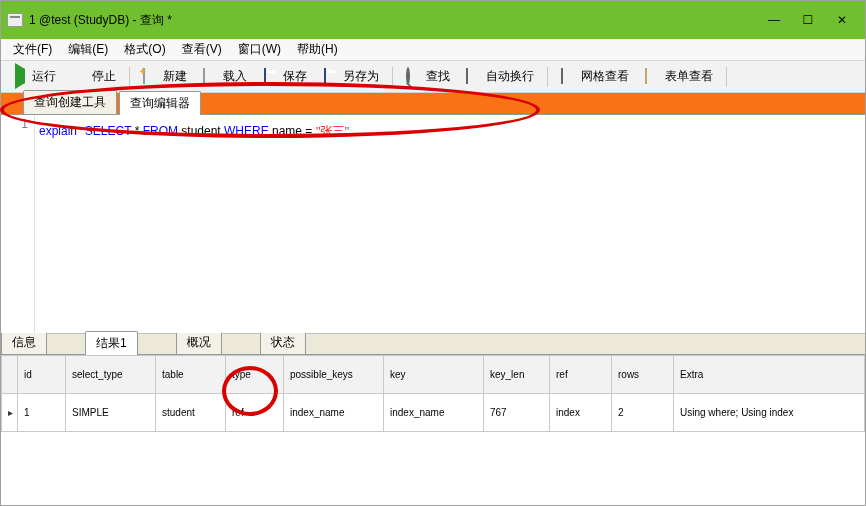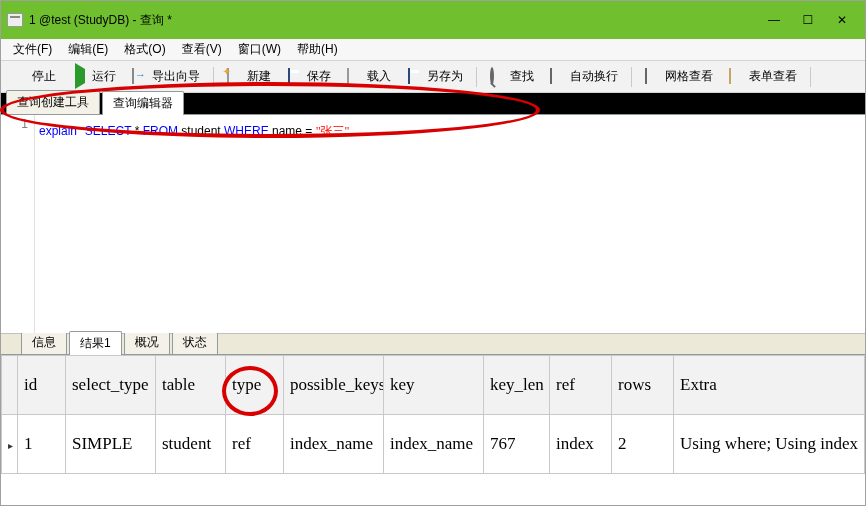--- a/index.html
+++ b/index.html
@@ -35,38 +35,38 @@
 .ic-saveas{width:12px;height:12px;background:#3b6fc4;border:1px solid #2a4a7c;margin:1px;position:relative;}
 .ic-saveas::after{content:"";position:absolute;top:1px;left:2px;width:8px;height:3px;background:#fff;}
 .ic-search{width:12px;height:12px;border:2px solid #666;border-radius:50%;position:relative;}
 .ic-search::after{content:"";position:absolute;width:2px;height:6px;background:#666;bottom:-5px;right:-2px;transform:rotate(-45deg);}
 .ic-wrap{width:14px;height:12px;border:1px solid #666;}
 .ic-grid{width:14px;height:12px;background:linear-gradient(#666 1px,transparent 1px) 0 0/100% 4px,linear-gradient(90deg,#666 1px,transparent 1px) 0 0/5px 100%;border:1px solid #666;}
 .ic-form{width:14px;height:12px;background:#ffeab3;border:1px solid #c5a567;}
 .ic-note{width:12px;height:14px;background:#fff6b3;border:1px solid #c5b967;margin-left:1px;}
 
 
-.tab-strip { background:#000000; height:22px; display:flex; align-items:flex-end; padding-left:5px; border-bottom:1px solid #919b9c;}
+.tab-strip { background:#f97316; height:22px; display:flex; align-items:flex-end; padding-left:22px; border-bottom:1px solid #919b9c;}
 .tab { padding:3px 10px; background:#f4f2e8; border:1px solid #919b9c; border-bottom:none; margin-right:2px; cursor:default; border-radius:2px 2px 0 0;}
 .tab.active { background:#fff; position:relative; top:1px; }
 
 
 .editor { background:#fff; height:218px; display:flex; position:relative; overflow:hidden;}
 .gutter { width:34px; background:#fff; border-right:1px solid #e0e0e0; text-align:right; padding:2px 6px 0 0; color:#808080; font-family:Consolas,monospace; font-size:13px;}
 .code-area { flex:1; padding:8px 4px; font-family:Consolas,"Courier New",monospace; font-size:13px; white-space:pre; position:relative;}
 .kw { color:#0000ff; }
 .str { color:#ff0000; font-family:"SimSun",serif; }
 
 
-.result-tab-strip { background:#ece9d8; height:22px; display:flex; align-items:flex-end; padding-left:20px; border-top:1px solid #c0c0c0; border-bottom:1px solid #919b9c;}
+.result-tab-strip { background:#ece9d8; height:22px; display:flex; align-items:flex-end; padding-left:0; border-top:1px solid #c0c0c0; border-bottom:1px solid #919b9c;gap:36px;}
 
 
 .grid-wrap { background:#fff; height:162px; overflow:auto;}
 table.grid { border-collapse:collapse; width:100%; table-layout:fixed;}
-table.grid th, table.grid td { border:1px solid #c9c9c9; padding:19px 6px; text-align:left; font-size:17px; height:20px; background:#fff; overflow:hidden; white-space:nowrap;font-family:Liberation Serif, serif;}
+table.grid th, table.grid td { border:1px solid #c9c9c9; padding:13px 6px; text-align:left; font-size:10px; height:20px; background:#fff; overflow:hidden; white-space:nowrap;}
 table.grid th { background:#f2f2f2; font-weight:normal; position:relative;}
 .row-sel { width:14px; text-align:center; padding:0; }
 .row-sel-cell::before{content:"▸";color:#333;font-size:10px;}
 
 
 .annot { position:absolute; border:4px solid #d80000; border-radius:50%; pointer-events:none; }
 .annot1 { left:0px; top:82px; width:540px; height:56px; }
 .annot2 { left:222px; top:366px; width:56px; height:50px; }
 
 </style>
@@ -87,43 +87,39 @@
   <div class="menu-item">文件(F)</div>
   <div class="menu-item">编辑(E)</div>
   <div class="menu-item">格式(O)</div>
   <div class="menu-item">查看(V)</div>
   <div class="menu-item">窗口(W)</div>
   <div class="menu-item">帮助(H)</div>
 </div>
 
 <div class="toolbar">
   <div class="tool-btn">
+      <span class="tic"><span class="ic-play"></span></span>
+      <span>运行</span>
+    </div>
+  <div class="tool-btn">
       <span class="tic"><span class="ic-stop"></span></span>
       <span>停止</span>
     </div>
-  <div class="tool-btn">
-      <span class="tic"><span class="ic-play"></span></span>
-      <span>运行</span>
-    </div>
-  <div class="tool-btn">
-      <span class="tic"><span class="ic-wizard"></span></span>
-      <span>导出向导</span>
-    </div>
   <div class="tool-sep"></div>
   <div class="tool-btn">
       <span class="tic"><span class="ic-new"></span></span>
       <span>新建</span>
     </div>
   <div class="tool-btn">
+      <span class="tic"><span class="ic-load"></span></span>
+      <span>载入</span>
+    </div>
+  <div class="tool-btn">
       <span class="tic"><span class="ic-save"></span></span>
       <span>保存</span>
-    </div>
-  <div class="tool-btn">
-      <span class="tic"><span class="ic-load"></span></span>
-      <span>载入</span>
     </div>
   <div class="tool-btn">
       <span class="tic"><span class="ic-saveas"></span></span>
       <span>另存为</span>
     </div>
   <div class="tool-sep"></div>
   <div class="tool-btn">
       <span class="tic"><span class="ic-search"></span></span>
       <span>查找</span>
     </div>

